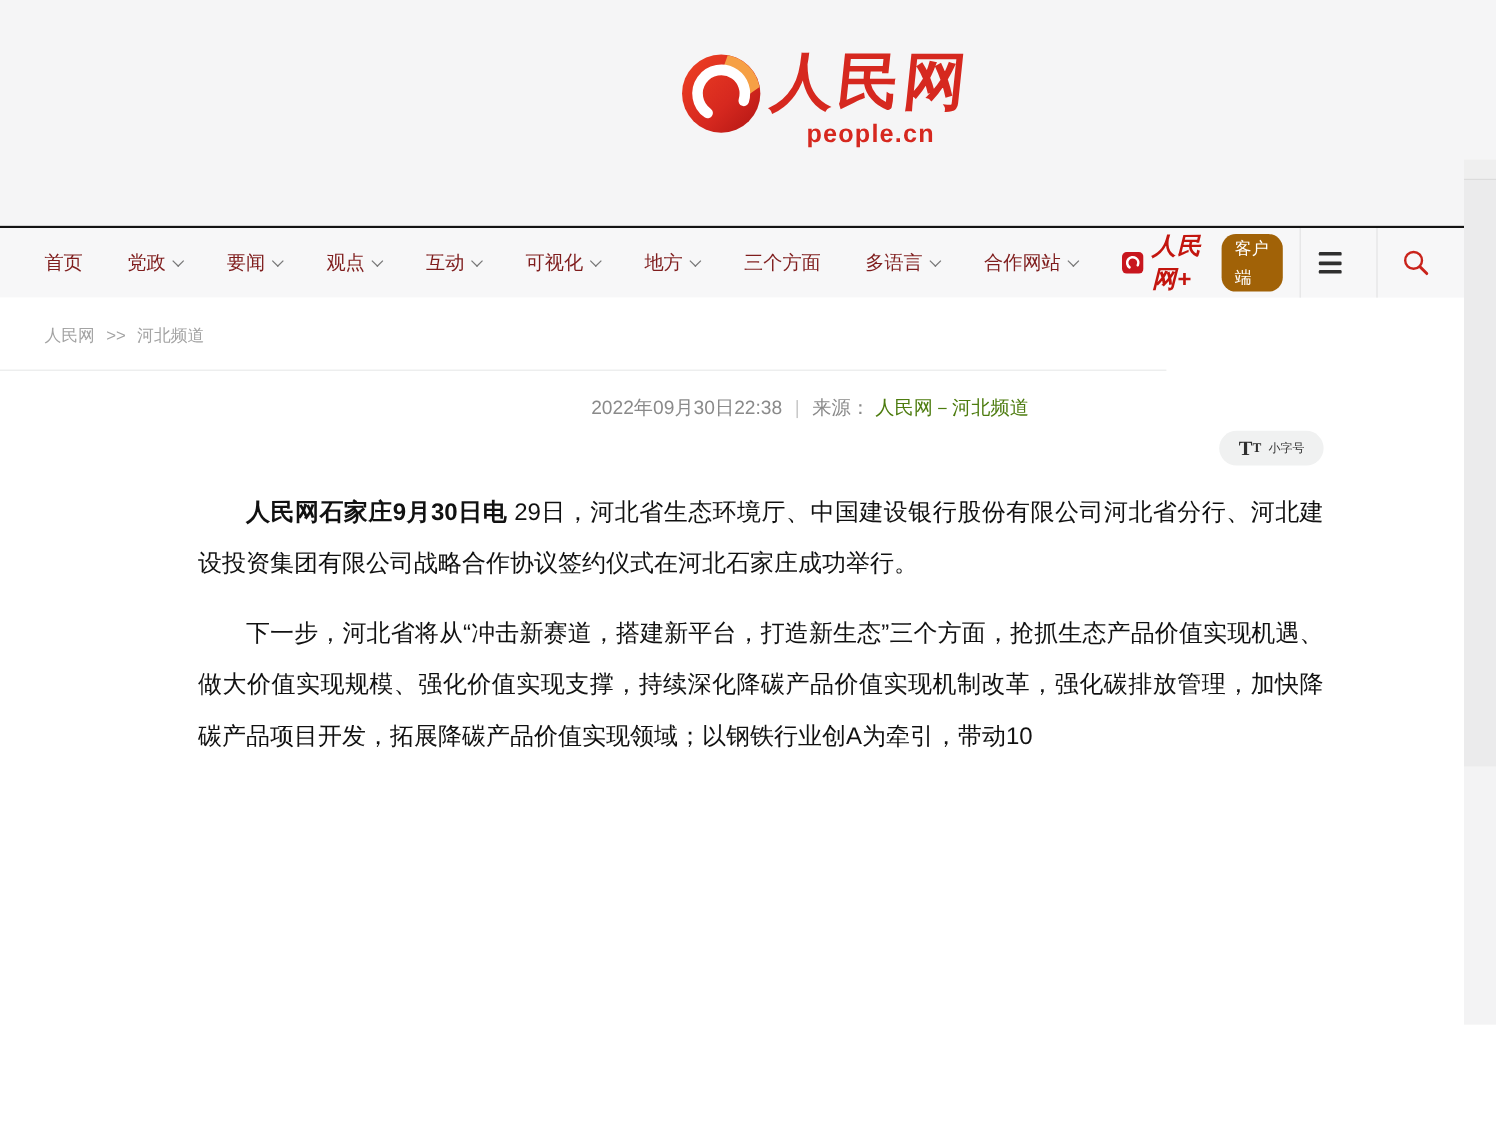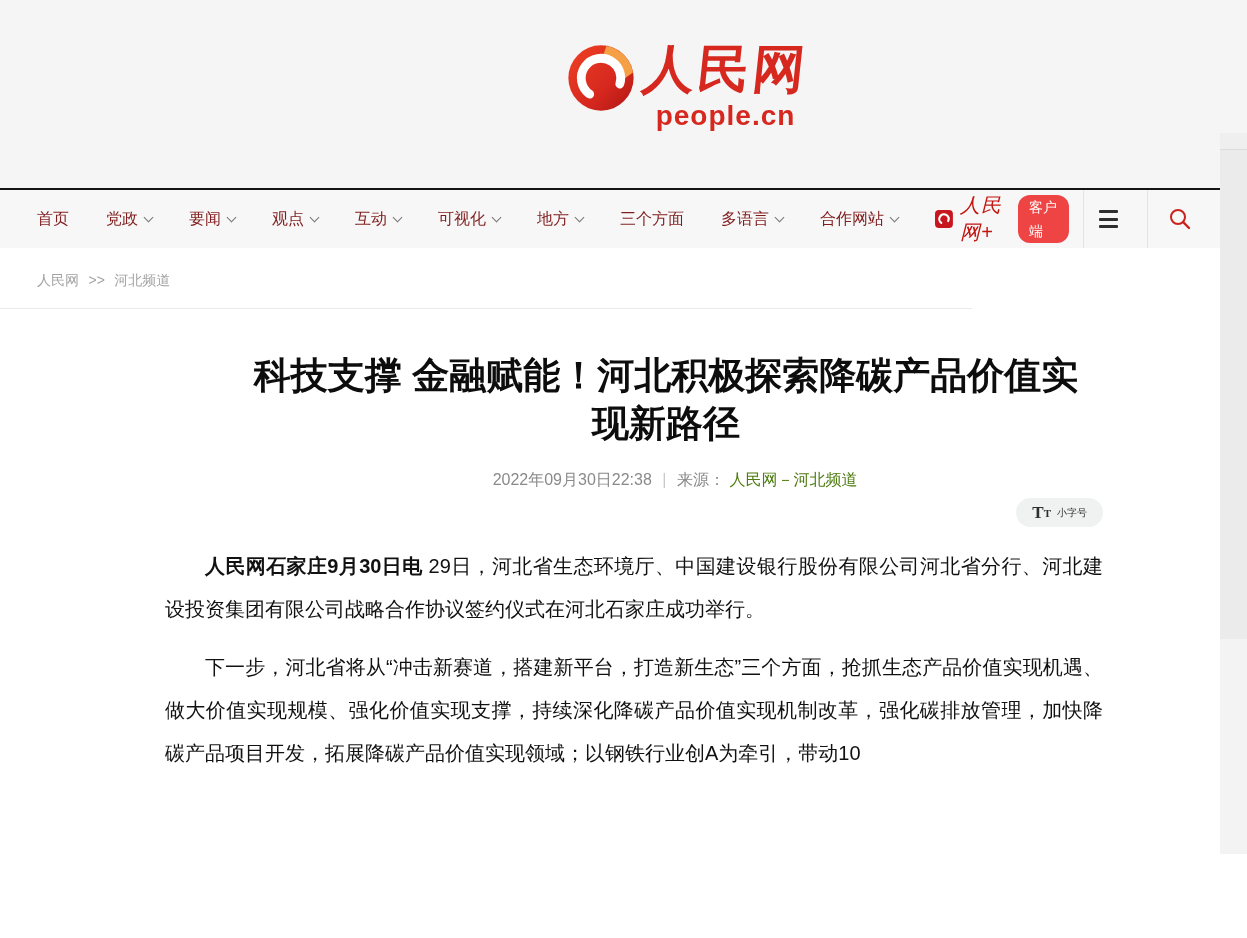--- a/index.html
+++ b/index.html
@@ -5,32 +5,32 @@
   * { margin:0; padding:0; box-sizing:border-box; }
   body { background:#fff; font-family:"Liberation Sans", sans-serif; }
   .page { position:relative; width:1247px; height:938px; background:#fff; overflow:hidden; }
 
   
   .site-header { position:relative; width:1247px; height:188px; background:#f5f5f6; }
   .logo { position:absolute; left:567px; top:40px; display:flex; align-items:flex-start; cursor:pointer; }
   .logo-swirl { display:block; }
   .logo-text { margin-left:8px; display:flex; flex-direction:column; align-items:center; }
   .logo-cn { font-size:52px; font-weight:900; color:#d6281f; letter-spacing:3px; transform:skewX(-6deg); line-height:58px; }
-  .logo-en { font-size:28px; font-weight:700; color:#d6281f; letter-spacing:1px; margin-top:2px; }
+  .logo-en { font-size:21px; font-weight:700; color:#d6281f; letter-spacing:1px; margin-top:2px; }
 
   
   .main-nav { width:1220px; height:60px; background:#f7f7f8; border-top:2px solid #141414;
               display:flex; align-items:center; padding:0 24px 0 37px; }
   .nav-item { font-size:16px; color:#7f1d1d; text-decoration:none; margin-right:37px; white-space:nowrap; cursor:pointer; }
   .chev { display:inline-block; width:7px; height:7px; border-right:1.5px solid #777;
           border-bottom:1.5px solid #777; transform:rotate(45deg); margin-left:7px; vertical-align:3px; }
   .nav-right { margin-left:auto; display:flex; align-items:center; height:100%; }
   .app-badge { display:flex; align-items:center; cursor:pointer; }
-  .badge-brand { font-size:20px; font-weight:400; font-style:italic; color:#c3150e; margin:0 6px 0 7px; letter-spacing:1px; }
-  .badge-pill { background:#ef4444; color:#fff; font-size:14px; line-height:24px; padding:0 11px; border-radius:12px; }
+  .badge-brand { font-size:20px; font-weight:700; font-style:italic; color:#c3150e; margin:0 6px 0 7px; letter-spacing:1px; }
+  .badge-pill { background:#a16207; color:#fff; font-size:14px; line-height:24px; padding:0 11px; border-radius:12px; }
   .nav-divider { width:1px; height:58px; background:#e3e3e4; margin:0 0 0 14px; }
   .hamburger { width:26px; height:18px; display:flex; flex-direction:column; justify-content:space-between; margin:0 15px; cursor:pointer; }
   .hamburger span { display:block; height:3px; background:#2f2f2f; border-radius:1px; }
   .search-btn { margin-left:20px; margin-right:4px; cursor:pointer; display:flex; align-items:center; }
 
   
   .crumb-bar { width:972px; height:61px; background:#fff; border-bottom:1px solid #e9eaea; padding:23px 0 0 37px; }
   .crumb-bar span { font-size:14px; color:#a3a3a3; }
   .crumb-link { cursor:pointer; }
   .crumb-sep { margin:0 5px; }
@@ -122,21 +122,20 @@
       </div>
     </div>
   </div>
 
   <div class="crumb-bar">
     <span class="crumb-link">人民网</span>
     <span class="crumb-sep">&gt;&gt;</span>
     <span class="crumb-link">河北频道</span>
   </div>
 
-  <h1 class="article-title">科技支撑 金融赋能！河北积极探索降碳产品价值实现新路径</h1>
 
   <div class="article-meta">
     <span>2022年09月30日22:38</span>
     <span class="meta-divider">|</span>
     <span>来源：</span>
     <span class="meta-source">人民网－河北频道</span>
   </div>
 
   <div class="article-toolbar">
     <div class="font-tool">

